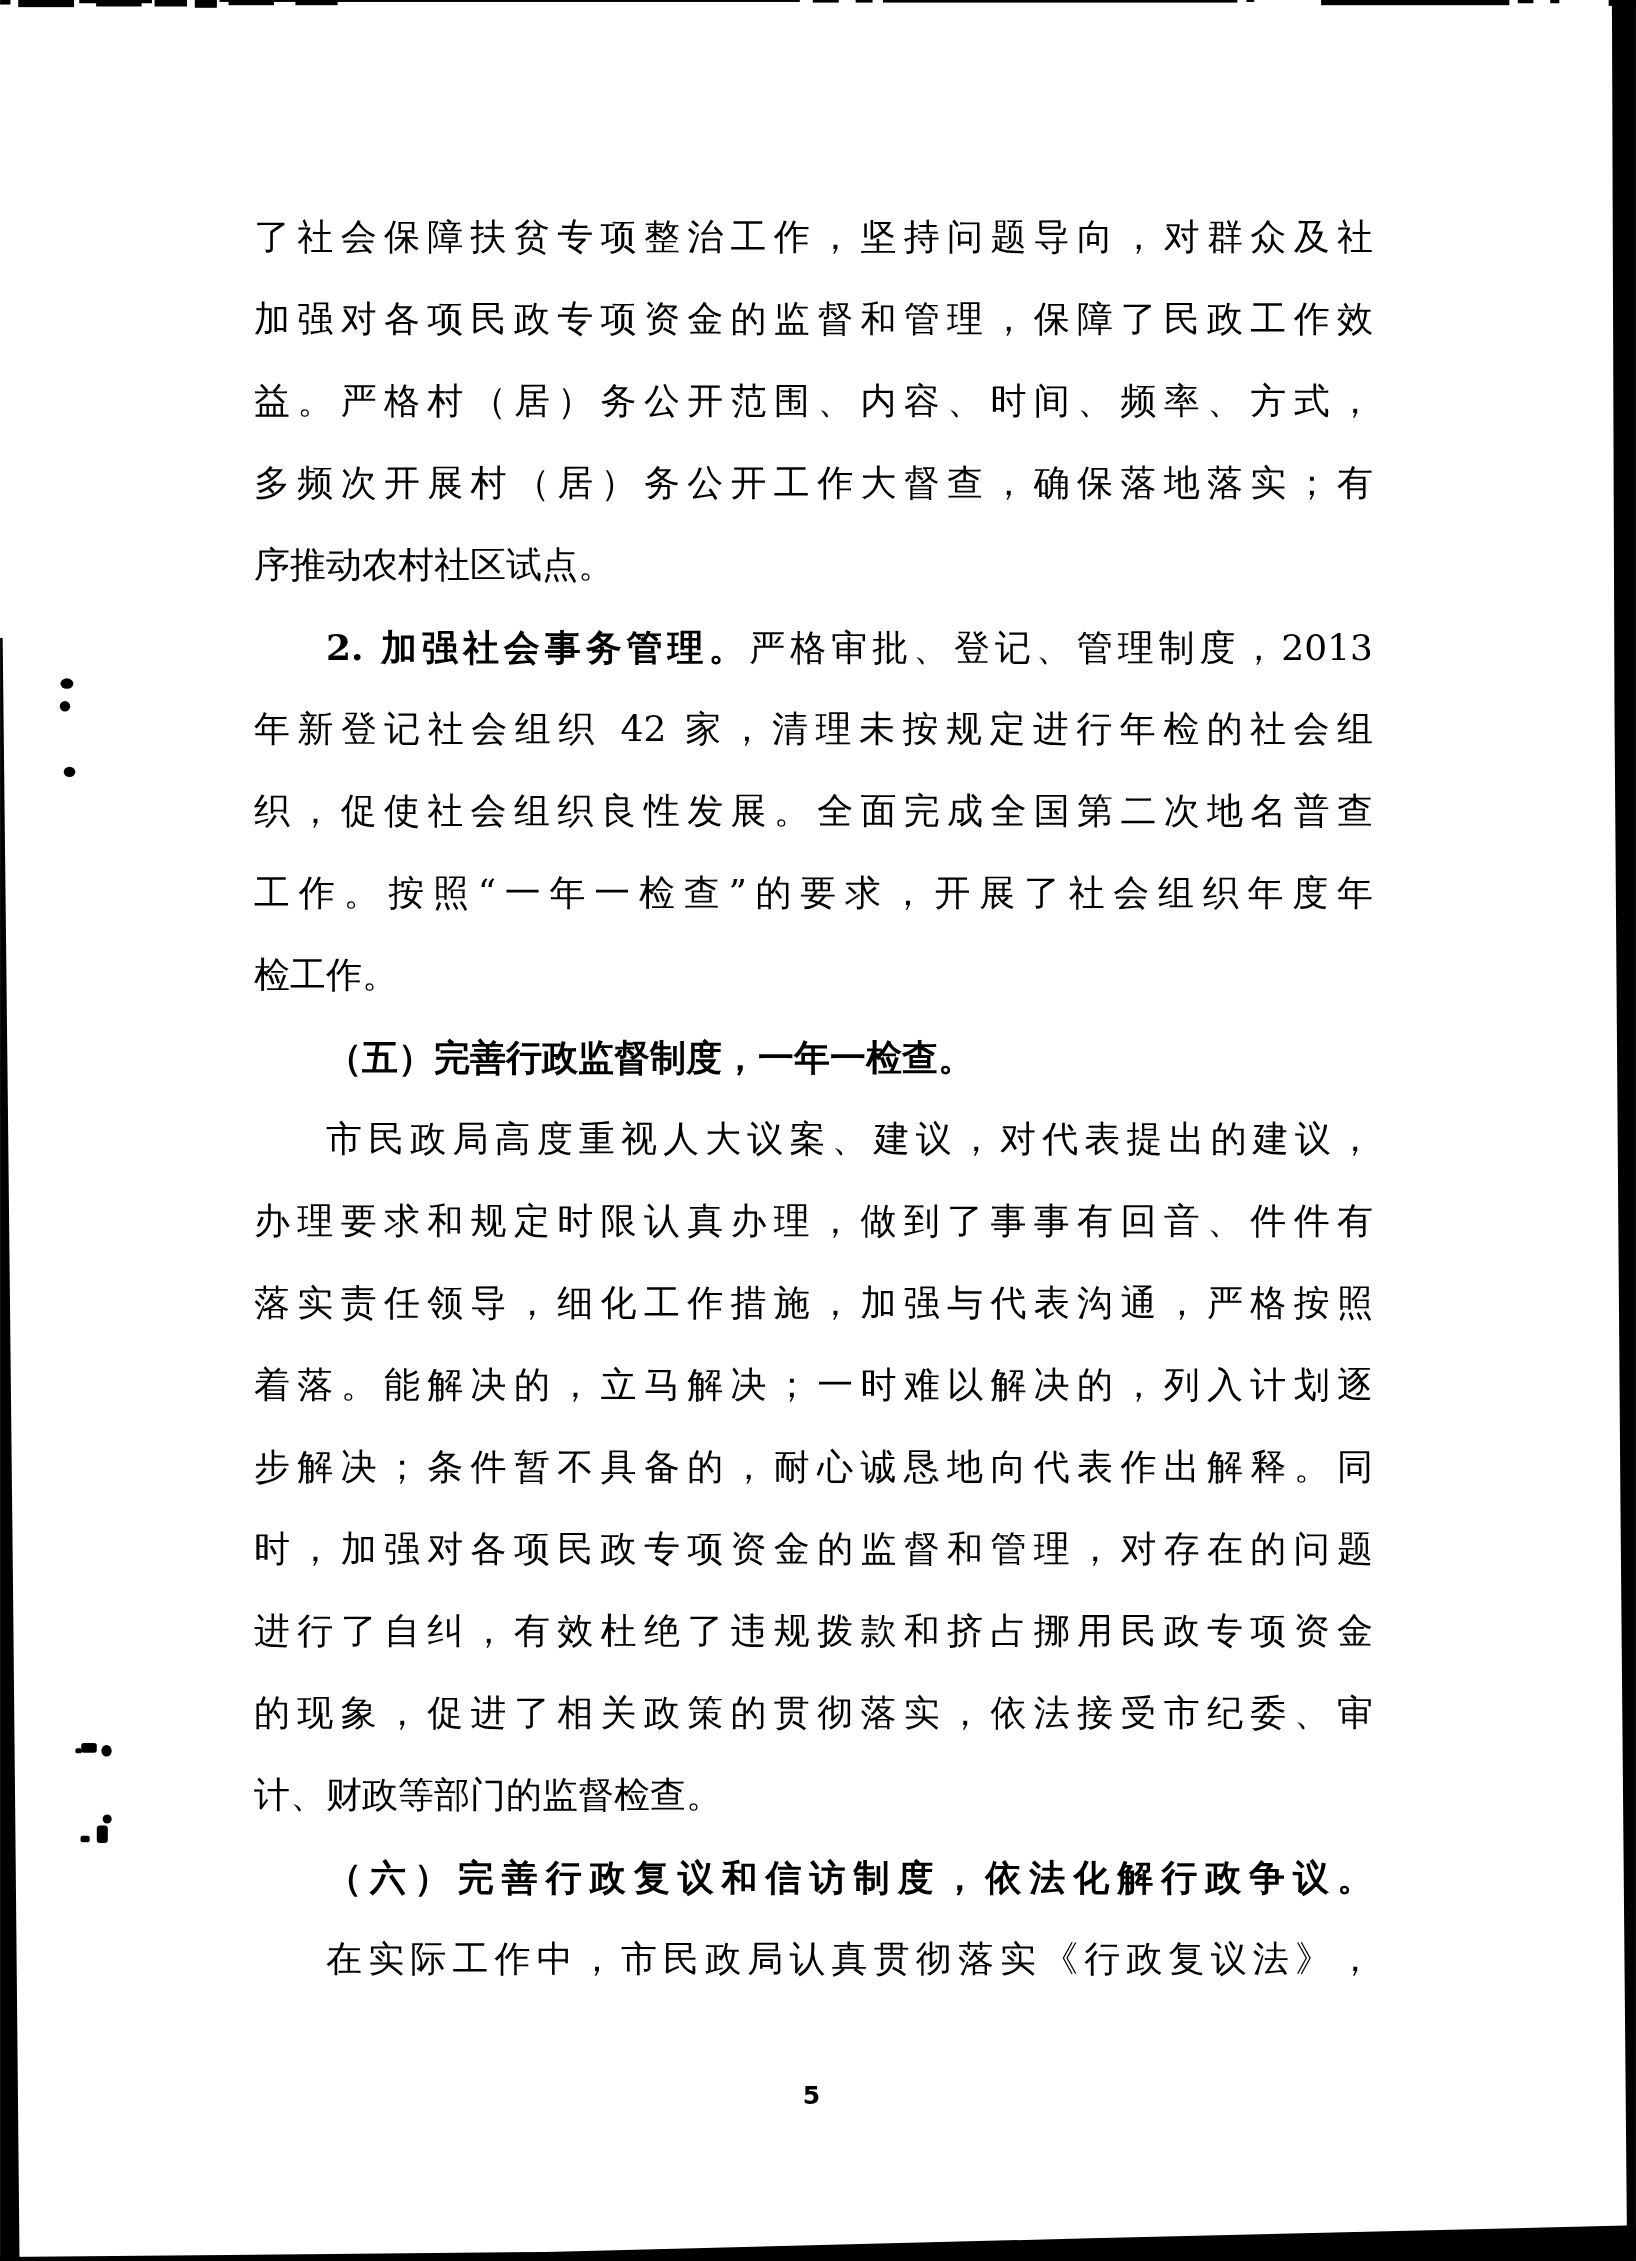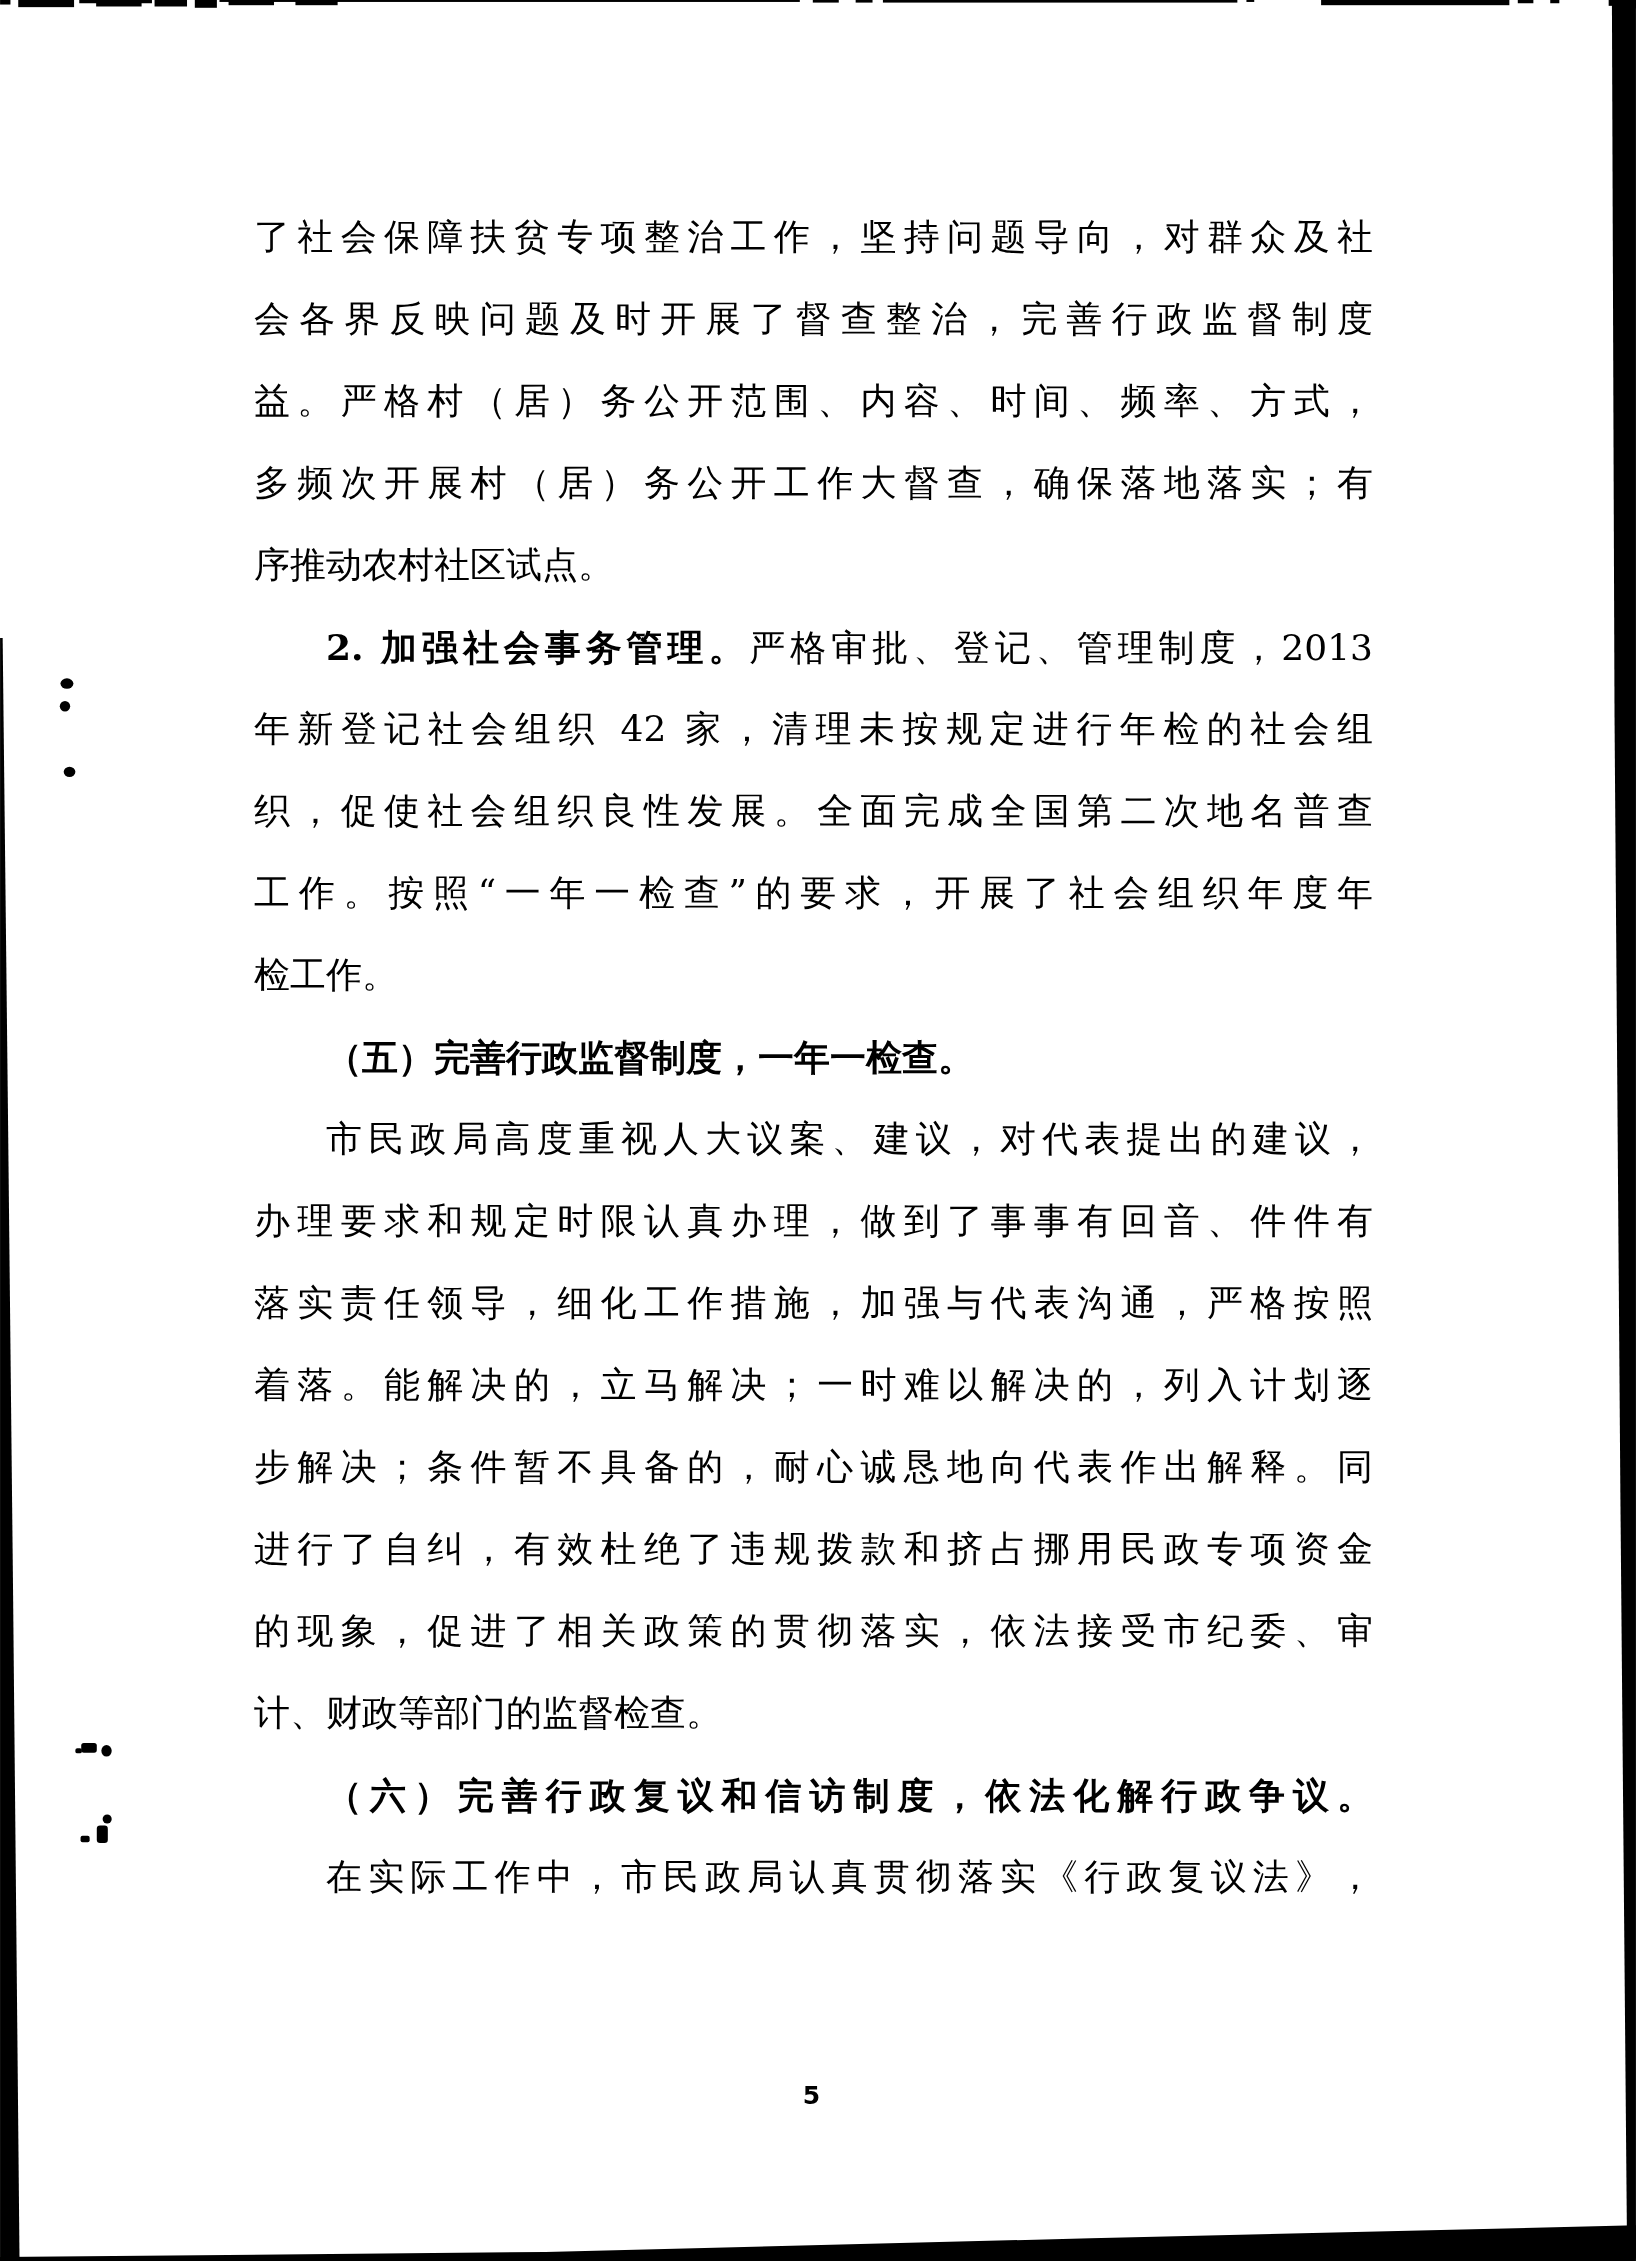--- a/index.html
+++ b/index.html
@@ -42,35 +42,36 @@
     pointer-events:none;
   }
 </style>
 </head>
 <body>
 
 <div class="page">
 
   <div class="doc-body">
       <div class="line just"><span>了社会保障扶贫专项整治工作，坚持问题导向，对群众及社</span></div>
-      <div class="line just"><span>会各界反映问题及时开展了督查整治，完善行政监督制度</span></div>
+      <div class="line just"><span>加强对各项民政专项资金的监督和管理，保障了民政工作效</span></div>
       <div class="line just"><span>益。严格村（居）务公开范围、内容、时间、频率、方式，</span></div>
       <div class="line just"><span>多频次开展村（居）务公开工作大督查，确保落地落实；有</span></div>
       <div class="line"><span>序推动农村社区试点。</span></div>
       <div class="line just ind"><span class="b">2. 加强社会事务管理。</span><span>严格审批、登记、管理制度，2013</span></div>
       <div class="line just"><span>年新登记社会组织 42 家，清理未按规定进行年检的社会组</span></div>
       <div class="line just"><span>织，促使社会组织良性发展。全面完成全国第二次地名普查</span></div>
       <div class="line just"><span>工作。按照“一年一检查”的要求，开展了社会组织年度年</span></div>
       <div class="line"><span>检工作。</span></div>
       <div class="line ind"><span class="b">（五）完善行政监督制度，一年一检查。</span></div>
       <div class="line just ind"><span>市民政局高度重视人大议案、建议，对代表提出的建议，</span></div>
       <div class="line just"><span>办理要求和规定时限认真办理，做到了事事有回音、件件有</span></div>
       <div class="line just"><span>落实责任领导，细化工作措施，加强与代表沟通，严格按照</span></div>
       <div class="line just"><span>着落。能解决的，立马解决；一时难以解决的，列入计划逐</span></div>
       <div class="line just"><span>步解决；条件暂不具备的，耐心诚恳地向代表作出解释。同</span></div>
+      <div class="line just"><span>时，加强对各项民政专项资金的监督和管理，对存在的问题</span></div>
       <div class="line just"><span>进行了自纠，有效杜绝了违规拨款和挤占挪用民政专项资金</span></div>
       <div class="line just"><span>的现象，促进了相关政策的贯彻落实，依法接受市纪委、审</span></div>
       <div class="line"><span>计、财政等部门的监督检查。</span></div>
       <div class="line just ind"><span class="b">（六）完善行政复议和信访制度，依法化解行政争议。</span></div>
       <div class="line just ind"><span>在实际工作中，市民政局认真贯彻落实《行政复议法》，</span></div>
     </div>
 
   <div class="page-number">5</div>
 
   <svg class="artifacts" viewBox="0 0 2520 3483" xmlns="http://www.w3.org/2000/svg">

